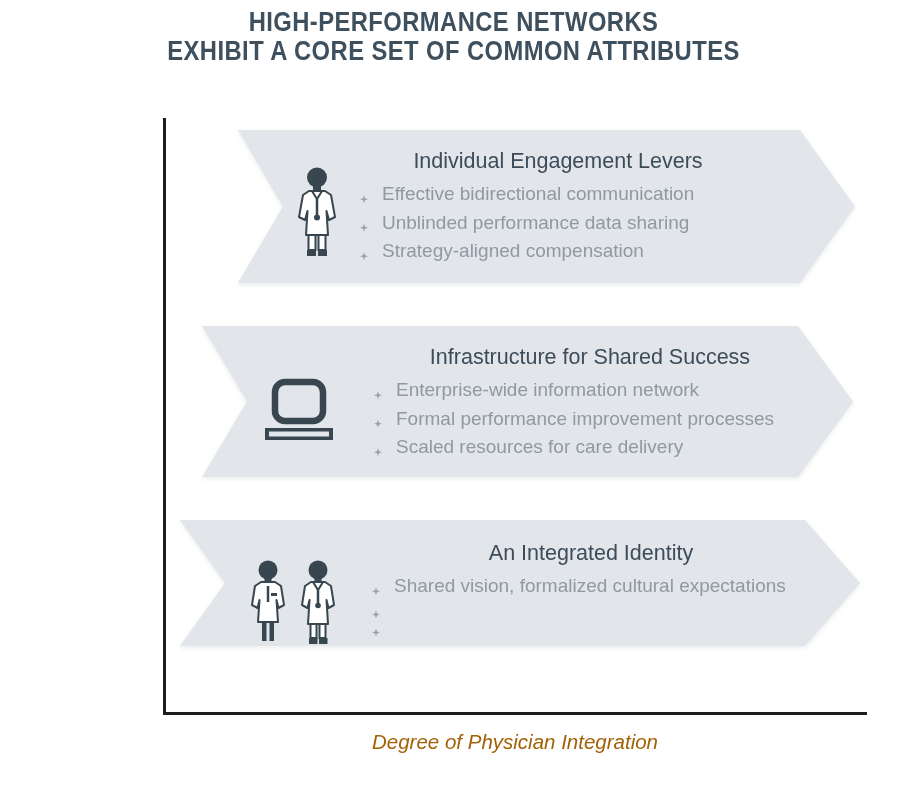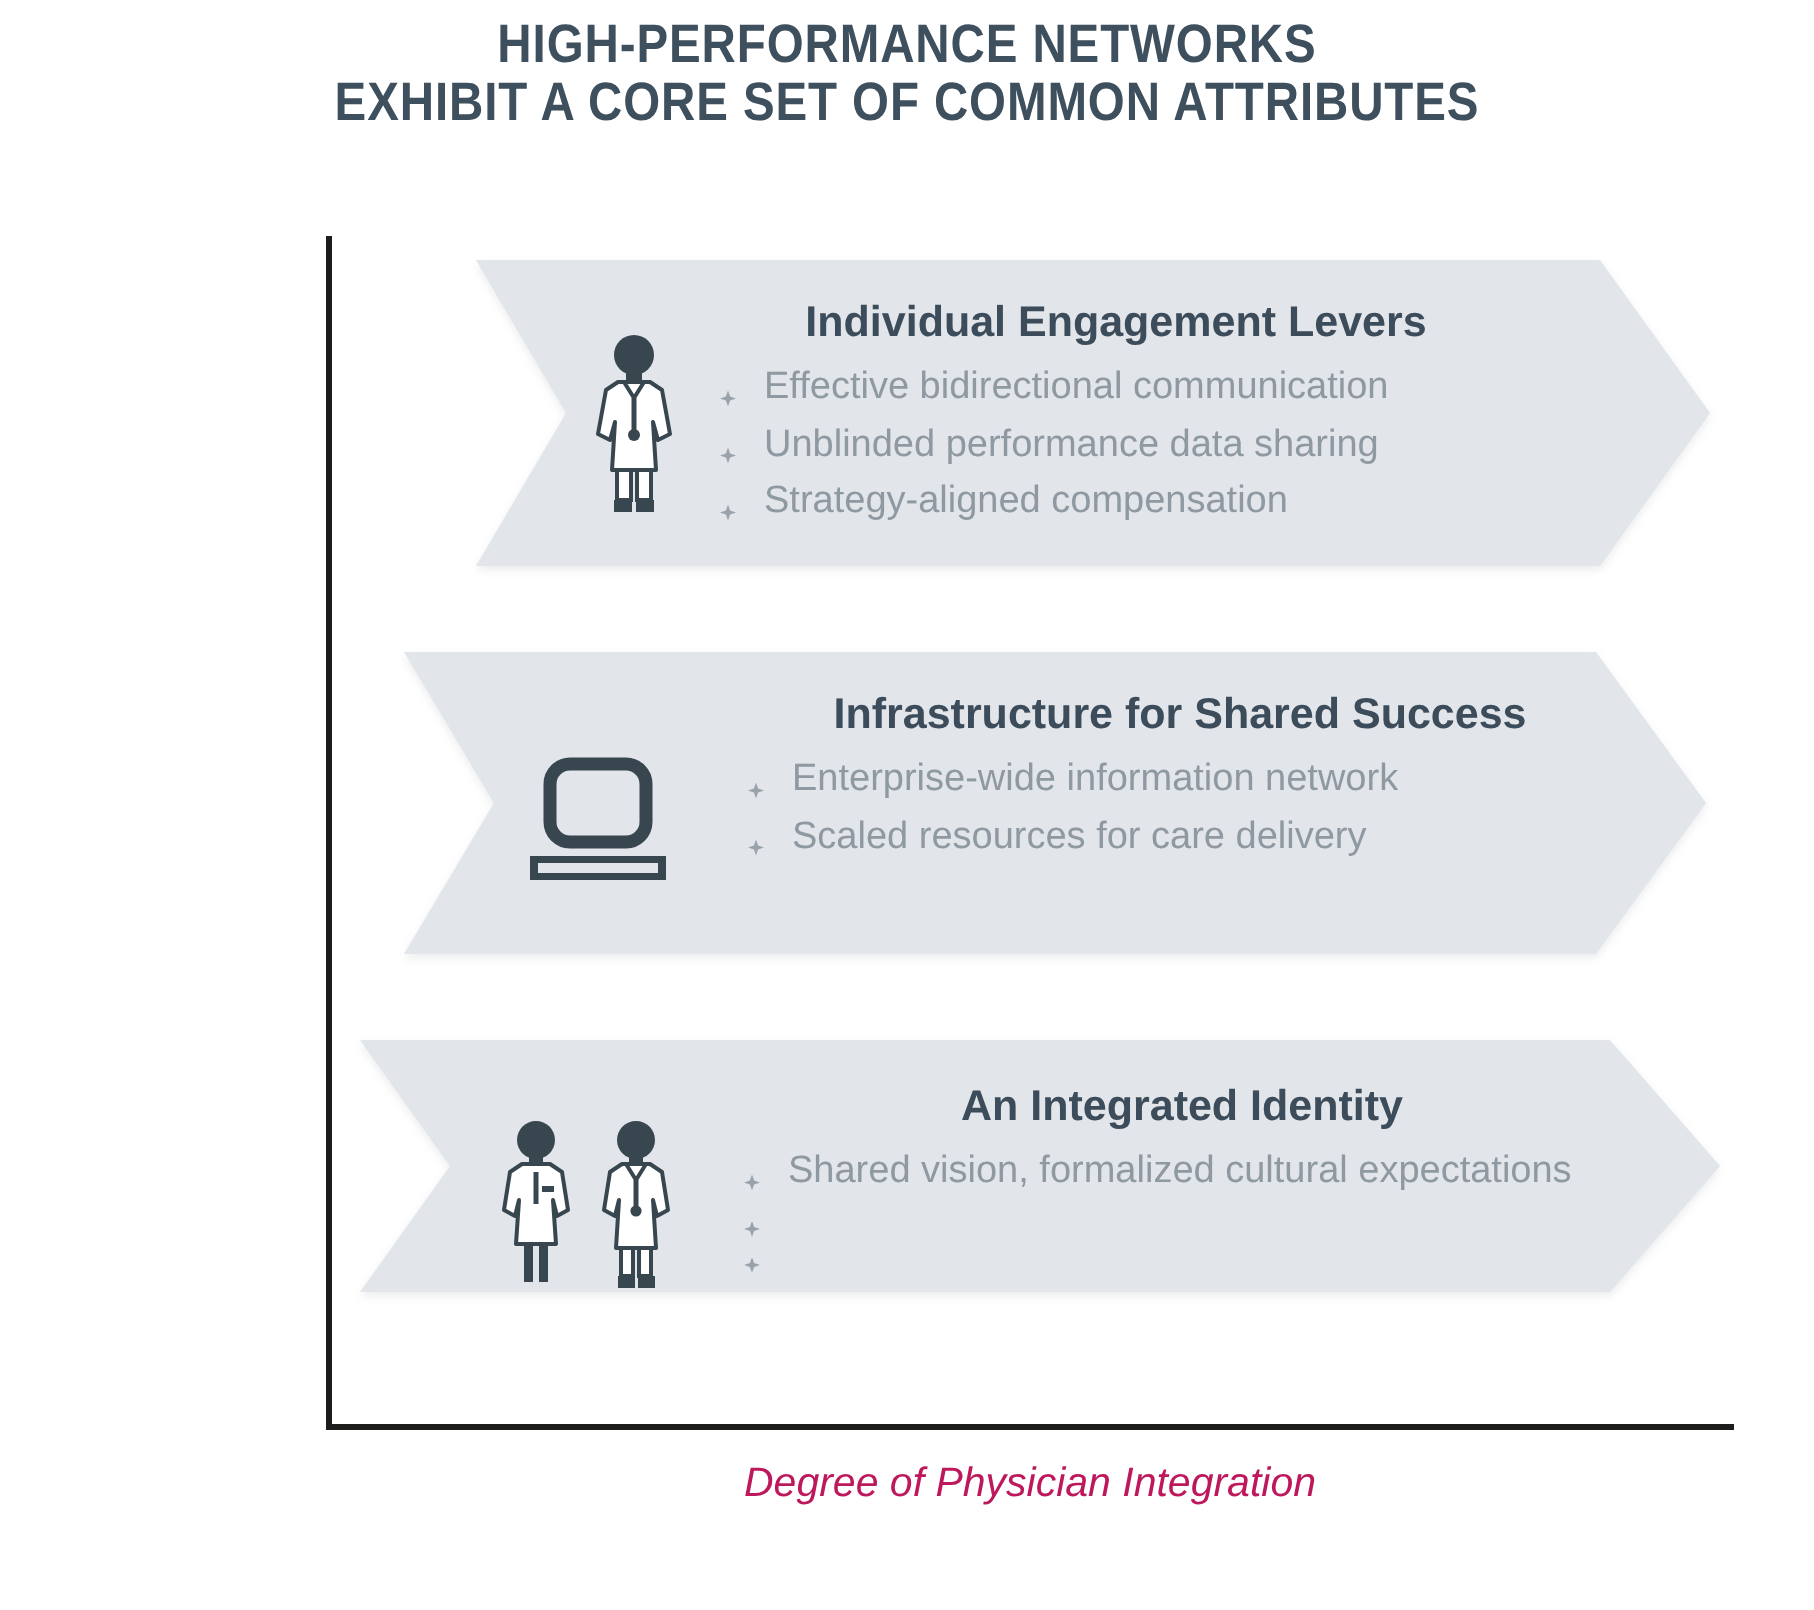--- a/index.html
+++ b/index.html
@@ -50,21 +50,21 @@
     line-height: 27px;
     color: #3f4f5d;
   }
   .x-axis-label {
     position: absolute;
     left: 163px; top: 730px;
     width: 704px;
     text-align: center;
     font-style: italic;
     font-size: 20.5px;
-    color: #be185d;
+    color: #a16207;
   }
 
   
   .band { position: absolute; }
   .band-shape {
     position: absolute;
     left: 0; top: 0;
     width: 100%; height: 100%;
     filter: drop-shadow(0 2px 2px rgba(60,70,80,0.10));
   }
@@ -78,21 +78,21 @@
   .icon3 { left: 62px;  top: 40px; width: 104px; height: 92px; }
   .band-icon svg { display: block; width: 100%; height: 100%; }
 
   .band-col { position: absolute; }
   .col1 { left: 120px; top: 18px; width: 400px; }
   .col2 { left: 170px; top: 18px; width: 436px; }
   .col3 { left: 190px; top: 20px; width: 442px; }
 
   .band-title {
     text-align: center;
-    font-weight: 700;
+    font-weight: 400;
     font-size: 21.5px;
     line-height: 26px;
     color: #3c4c5a;
     margin: 0 0 6px 0;
     white-space: nowrap;
   }
   .bullets {
     list-style: none;
     margin: 0; padding: 0;
   }
@@ -178,20 +178,24 @@
     </div>
     <div class="band-col col2">
       <div class="band-title">Infrastructure for Shared Success</div>
       <ul class="bullets">
         <li>
             <span class="marker"></span>
             <span>Enterprise-wide information network</span>
           </li>
         <li>
             <span class="marker"></span>
+            <span>Formal performance improvement processes</span>
+          </li>
+        <li>
+            <span class="marker"></span>
             <span>Scaled resources for care delivery</span>
           </li>
       </ul>
     </div>
   </div>
 
   <div class="band band3">
     <svg class="band-shape" viewBox="0 0 680 155" preserveAspectRatio="none">
       <polygon points="0,0 625,0 680,77.5 625,155 0,155 45,77.5" fill="#e2e5e9"></polygon>
     </svg>

